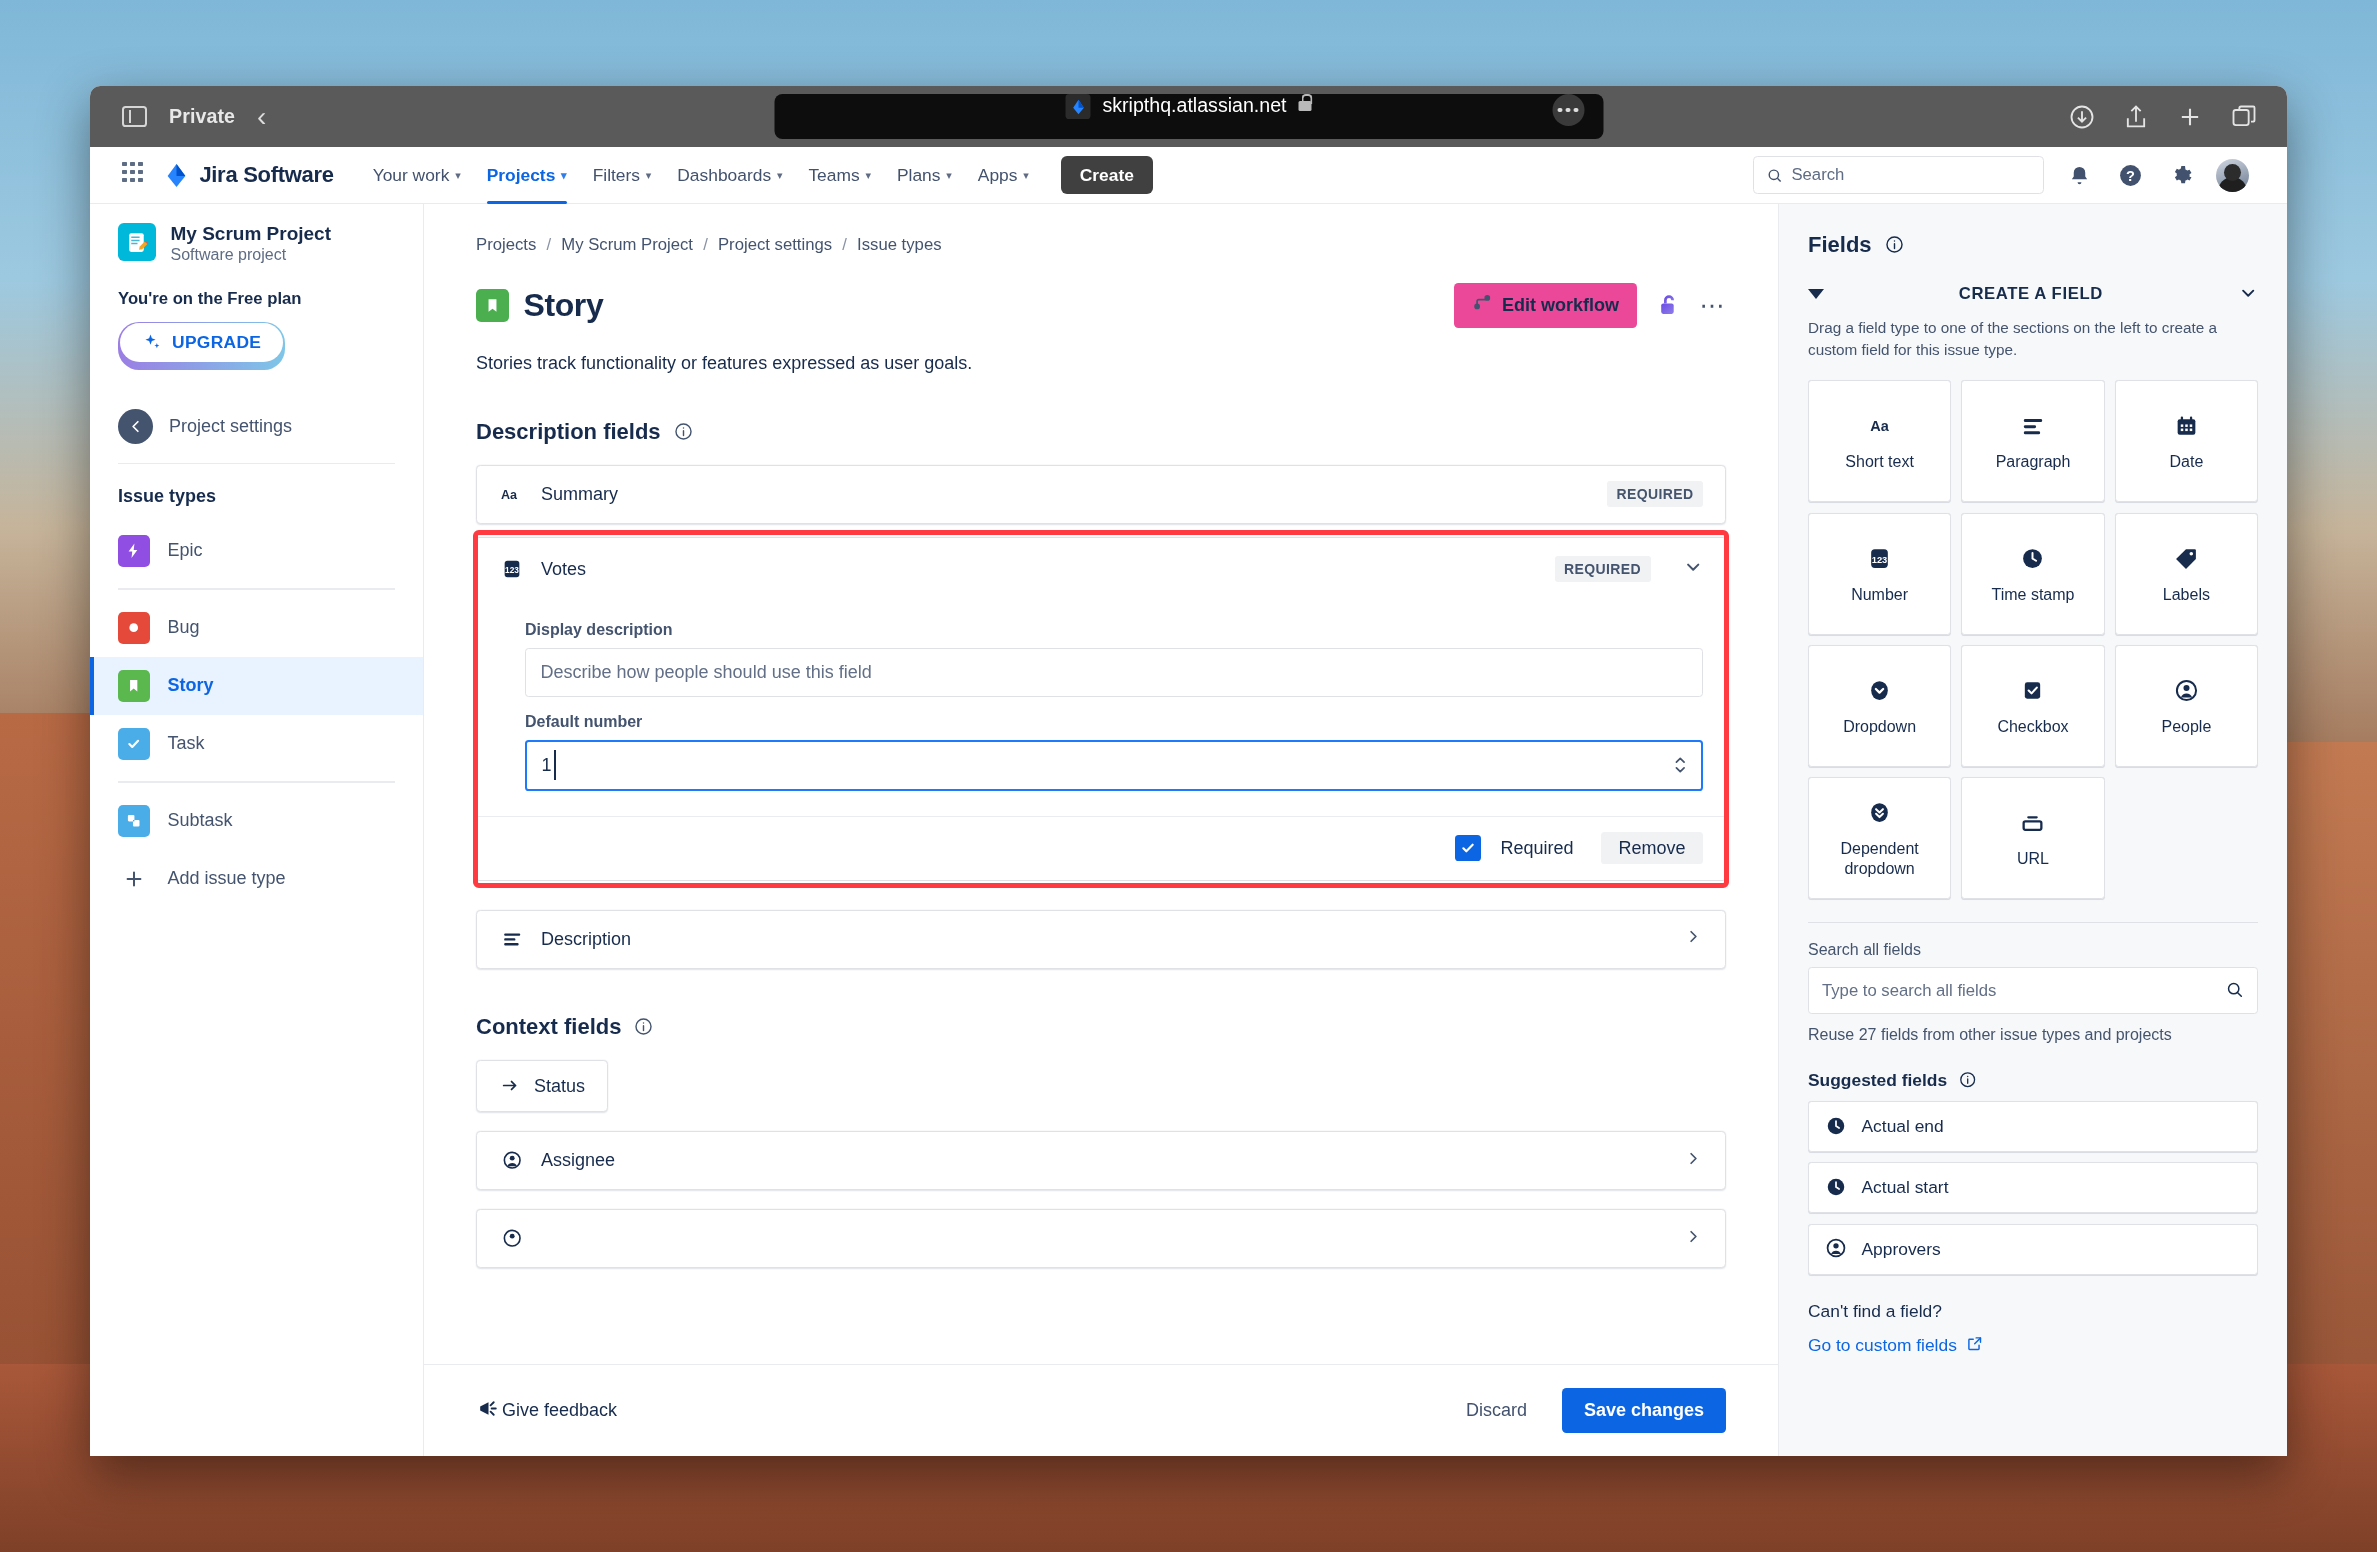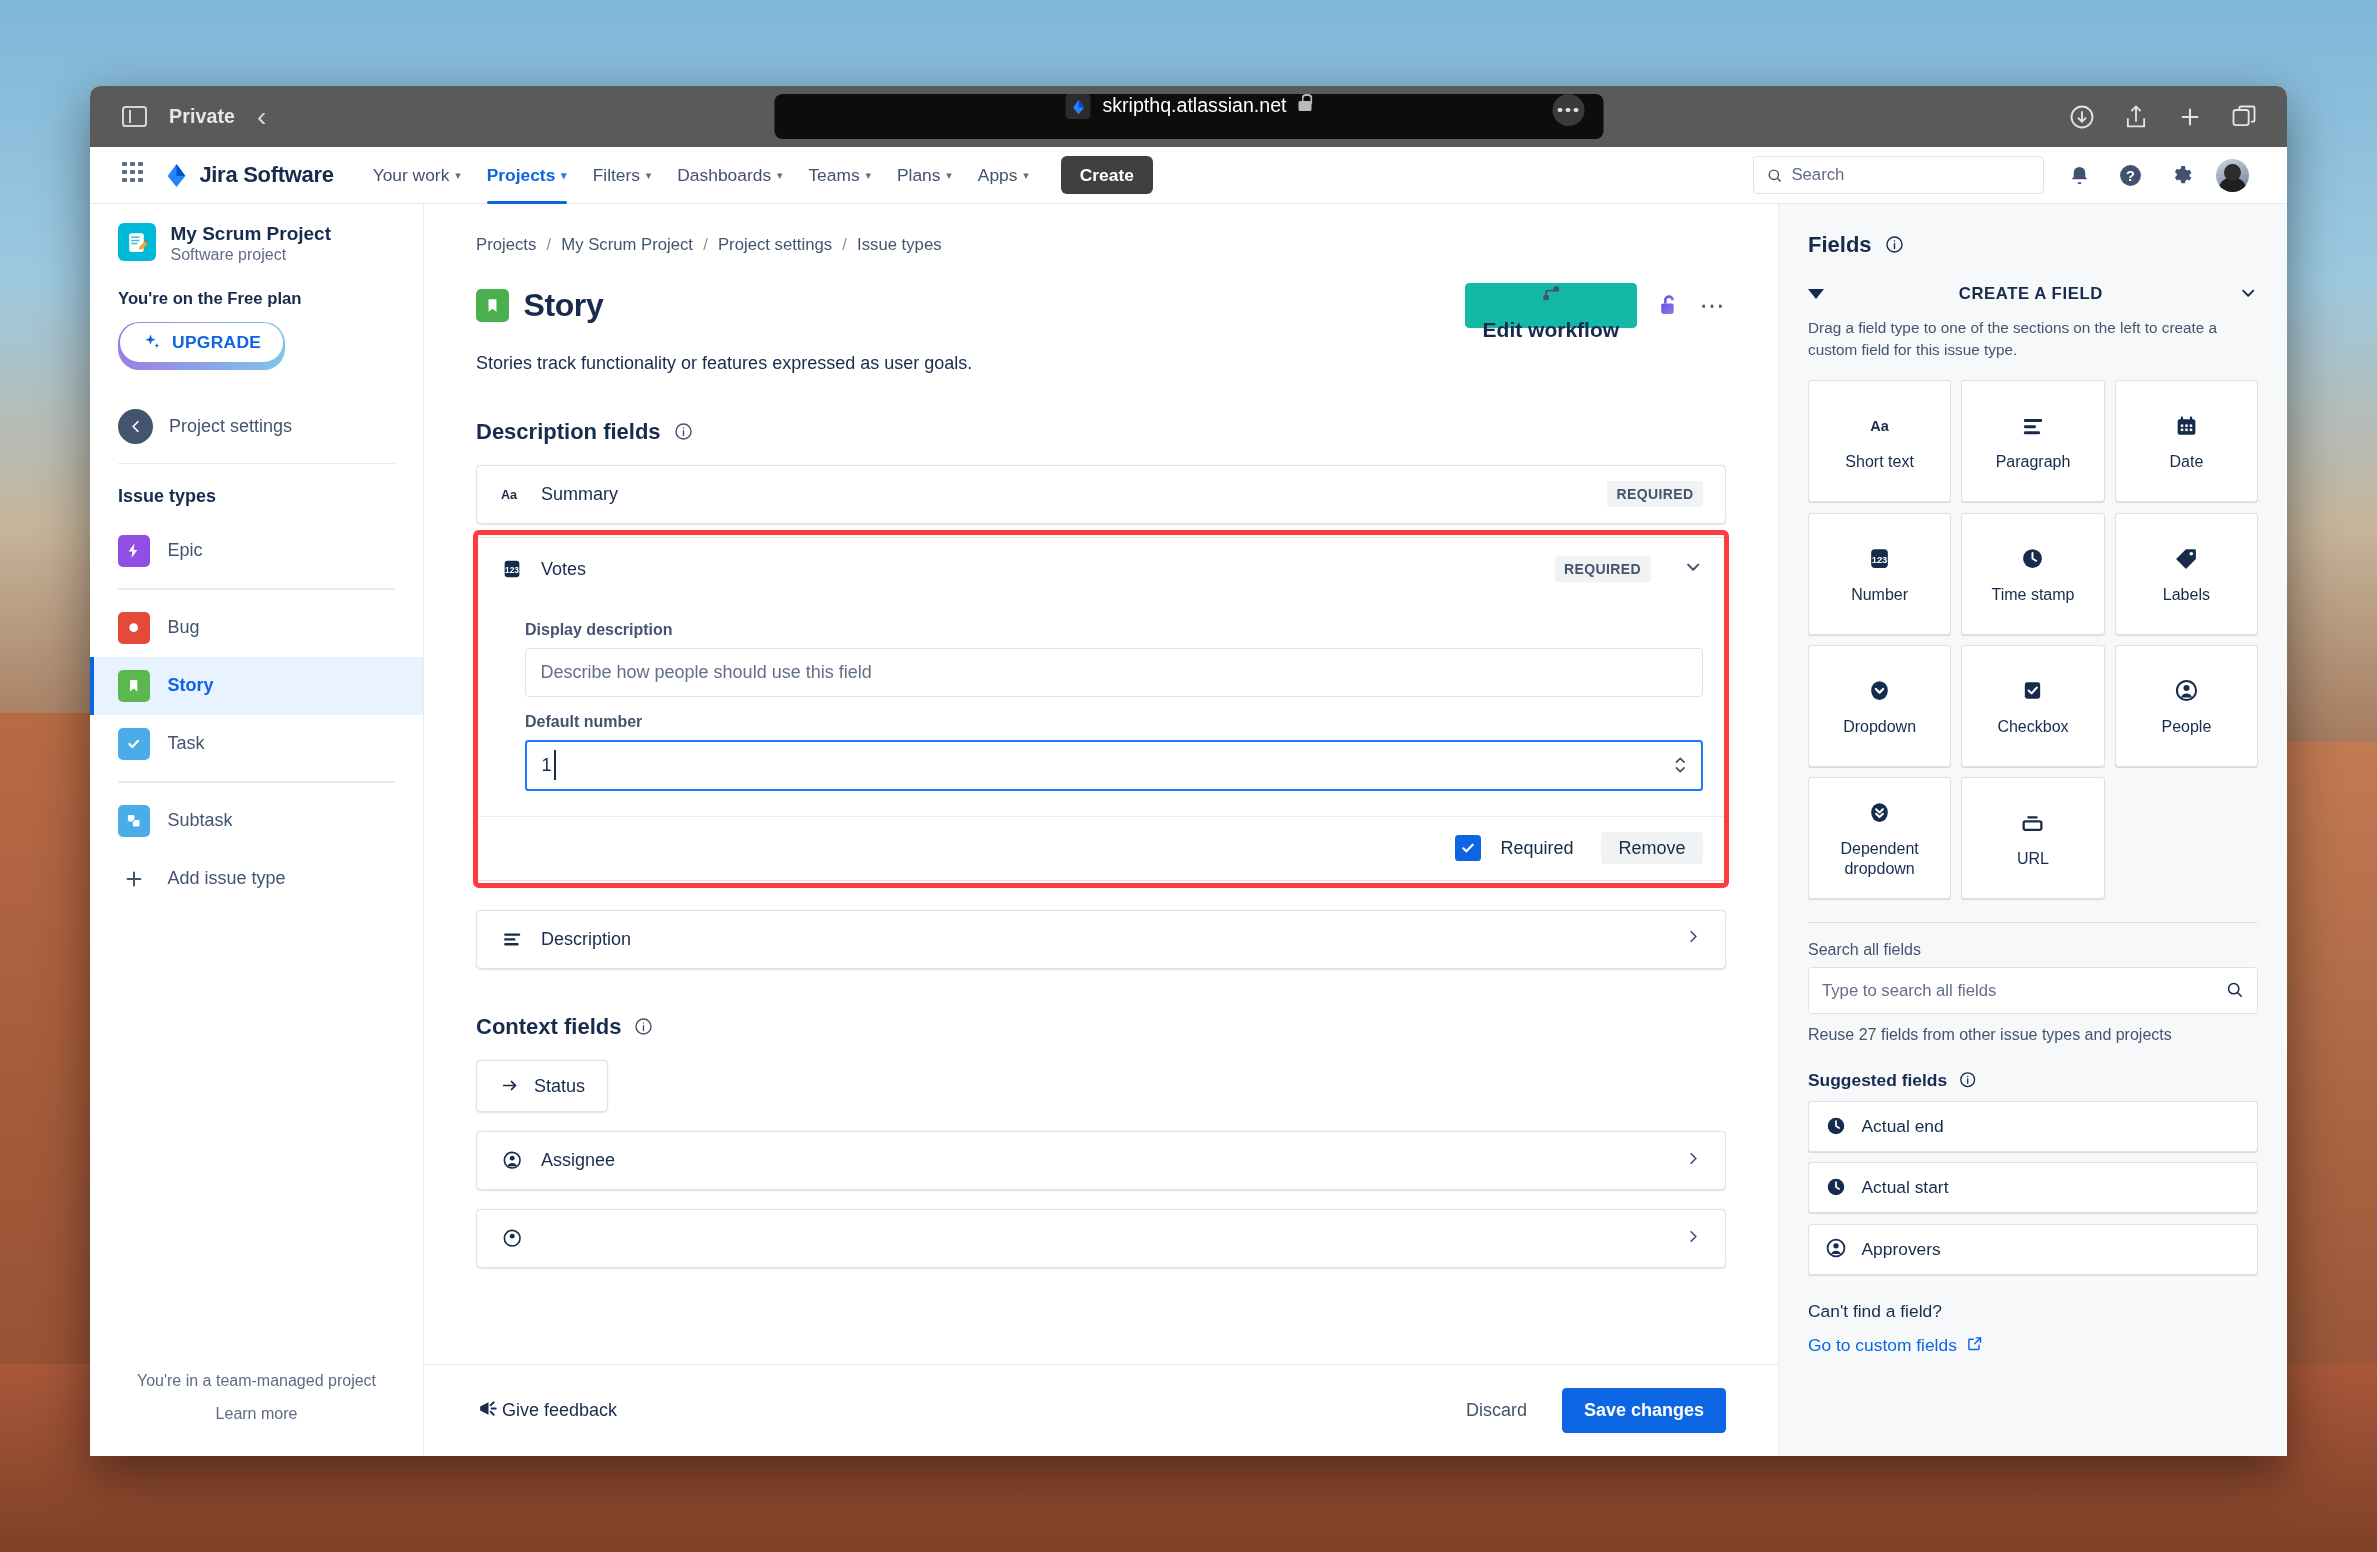--- a/index.html
+++ b/index.html
@@ -127,24 +127,23 @@
   .main{flex:1;min-width:0;display:flex;flex-direction:column;position:relative;background:#fff;}
   .main-scroll{flex:1;overflow:hidden;padding:30.5px 52px 0 52px;position:relative;}
   .breadcrumb{display:flex;align-items:center;gap:10.2px;font-size:16.7px;color:#44546f;}
   .breadcrumb .sep{color:#8993a4;}
   .bc-link{cursor:pointer;}
   .title-row{display:flex;align-items:center;margin-top:28px;}
   .title-ico{width:33px;height:33px;border-radius:5.1px;background:#4bae4f;display:flex;align-items:center;justify-content:center;margin-right:14.5px;}
   .page-title{font-size:32px;font-weight:700;color:#172b4d;letter-spacing:-0.4px;}
   .title-actions{margin-left:auto;display:flex;align-items:center;gap:19px;}
   .wf-btn{
-    height:45px;background:#14b8a6;border:none;border-radius:4.4px;display:flex;align-items:center;gap:10.2px;
-    padding:0 17.4px;font-size:21px;color:#172b4d;font-weight:600;cursor:pointer;
+    height:45px;background:#ec4899;border:none;border-radius:4.4px;display:flex;align-items:center;gap:10.2px;
+    padding:0 17.4px;font-size:18px;color:#172b4d;font-weight:600;cursor:pointer;
     font-family:"Liberation Sans",sans-serif;
-    flex-direction:column;
   }
   .more-dots{font-size:25px;color:#44546f;cursor:pointer;letter-spacing:1.5px;line-height:1;}
   .page-desc{margin-top:25px;font-size:18px;color:#172b4d;}
   .sec-head{display:flex;align-items:center;gap:13px;margin-top:45px;}
   .sec-title{font-size:22px;font-weight:700;color:#172b4d;}
   .info-ico{width:19px;height:19px;color:#44546f;}
 
   .field-card{
     margin-top:20.4px;border:1.5px solid #dfe1e6;border-radius:4.4px;background:#fff;
     box-shadow:0 0.7px 1.5px rgba(9,30,66,.12);
@@ -483,24 +482,20 @@
           <div class="sb-item">
             <span class="ityp">
               <svg width="22" height="22" viewBox="0 0 24 24" fill="none" stroke="#44546f" stroke-width="2.2" stroke-linecap="round">
                   <path d="M12 5v14M5 12h14"></path>
                 </svg>
             </span>
             <span>Add issue type</span>
           </div>
         </div>
 
-        <div class="sb-foot">
-          <div>You're in a team-managed project</div>
-          <div>Learn more</div>
-        </div>
       </div>
 
       <div class="main">
         <div class="main-scroll">
 
           <div class="breadcrumb">
             <span class="bc-link">Projects</span>
             <span class="sep">/</span>
             <span class="bc-link">My Scrum Project</span>
             <span class="sep">/</span>

